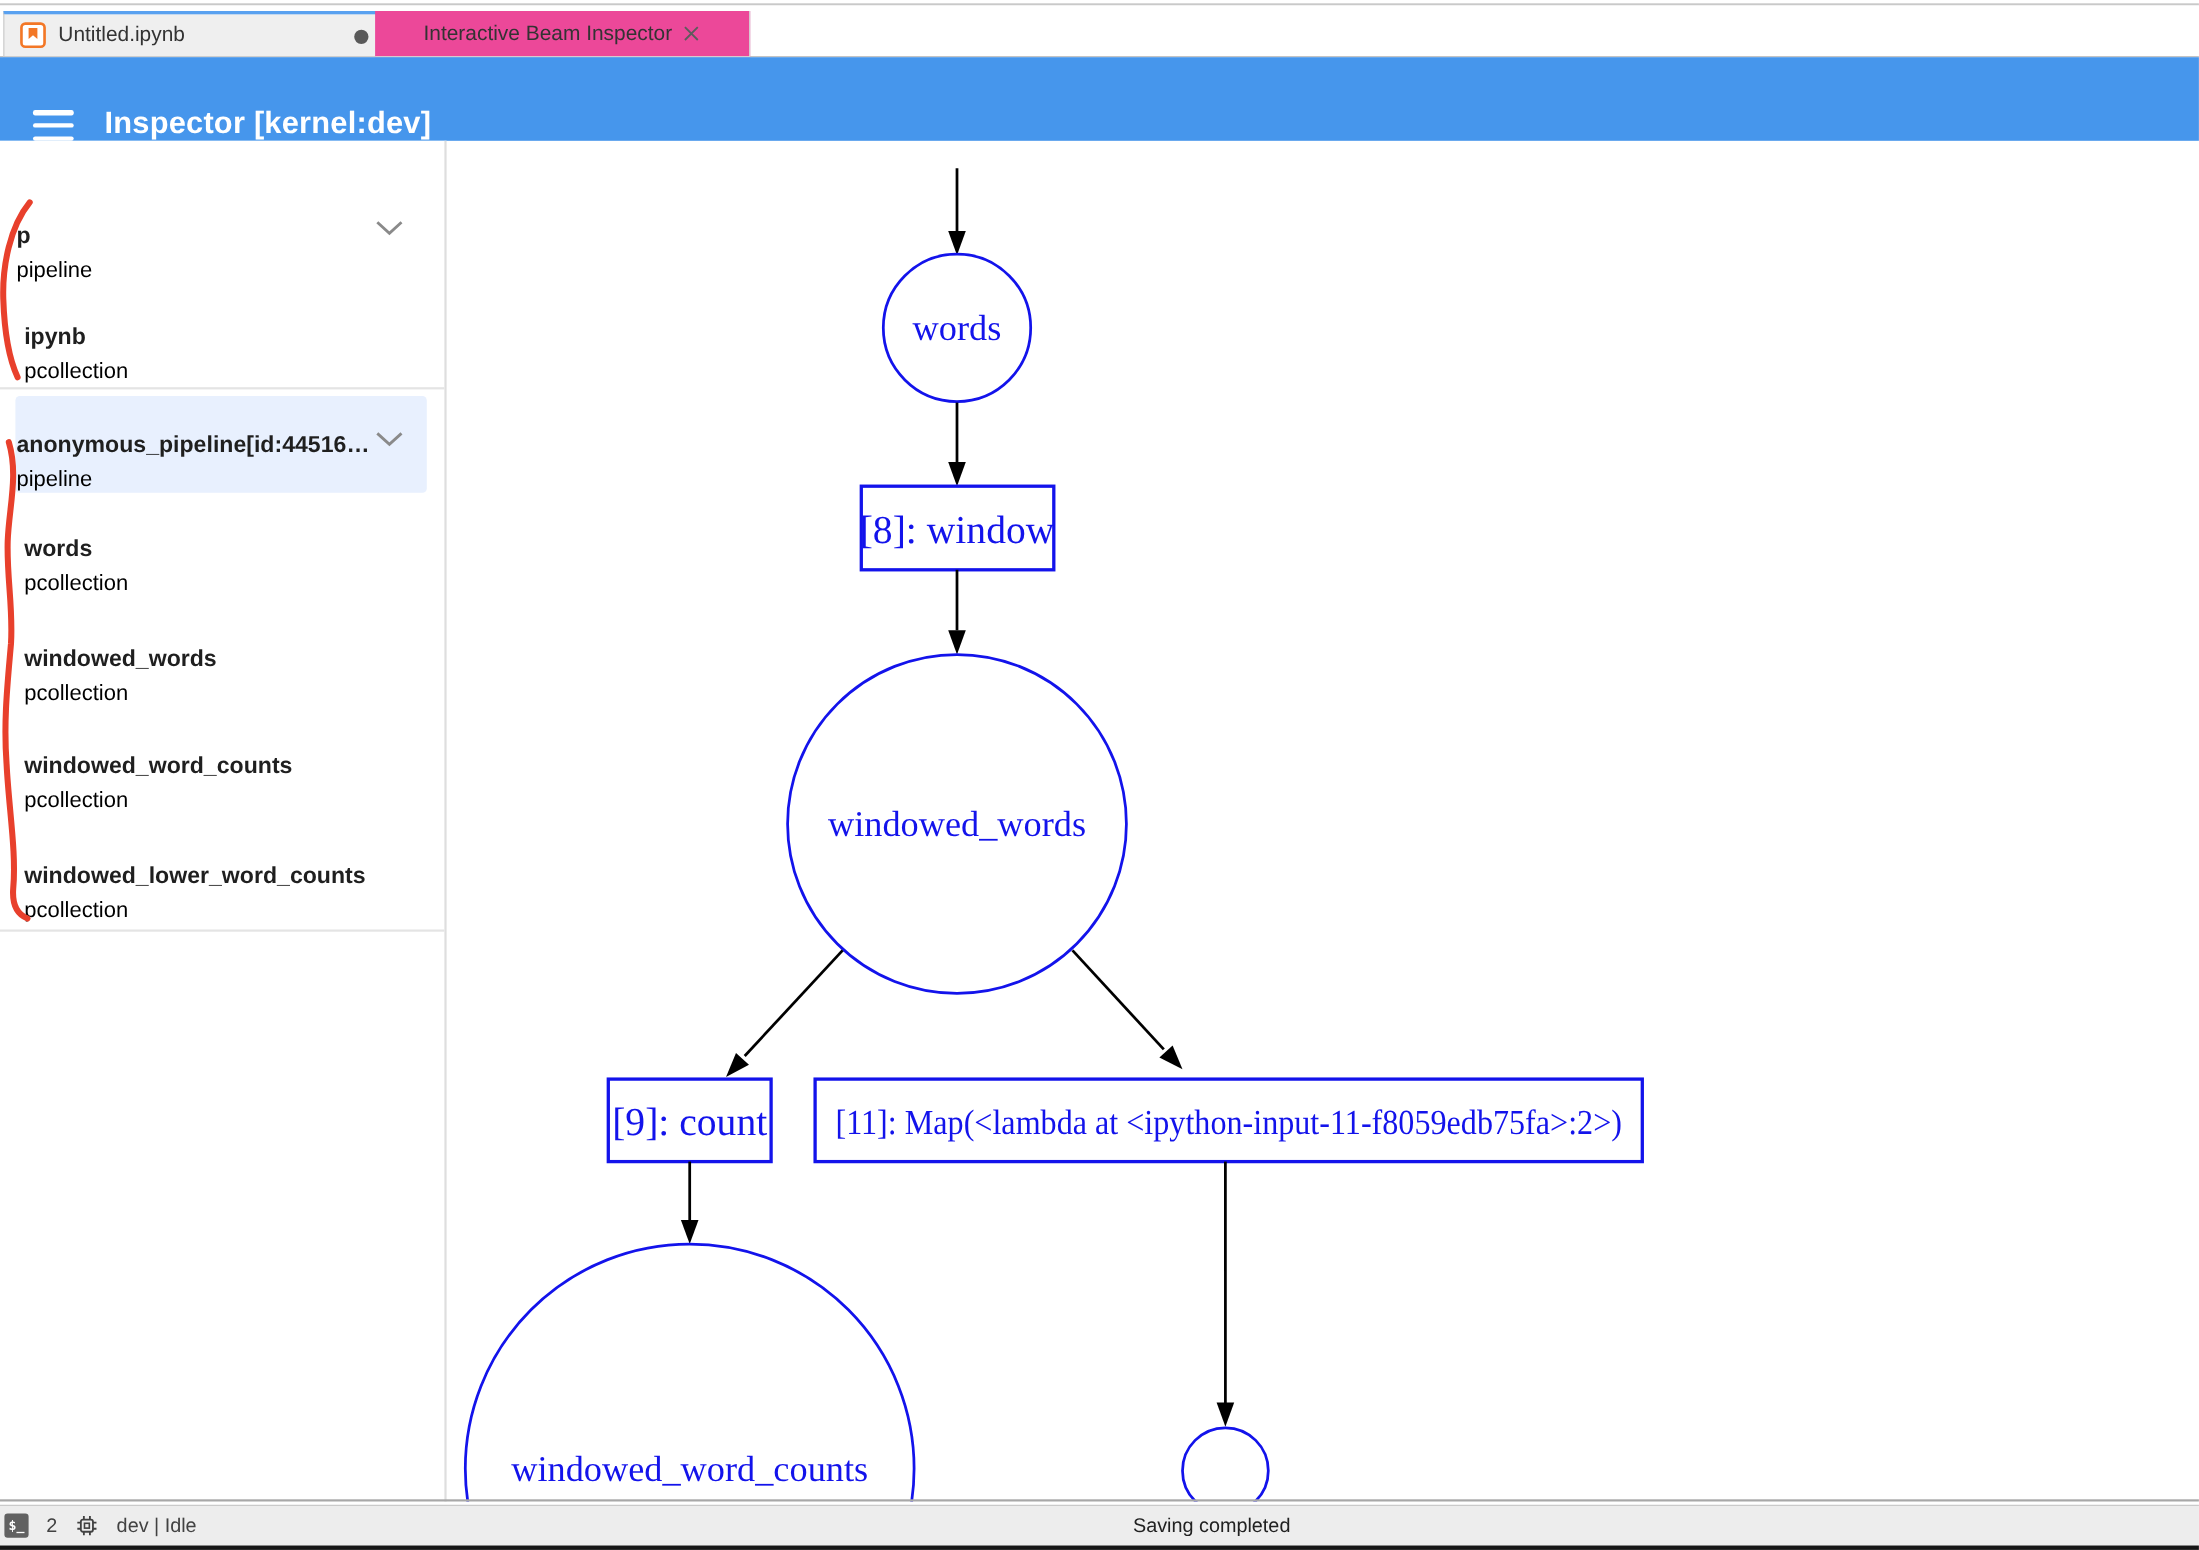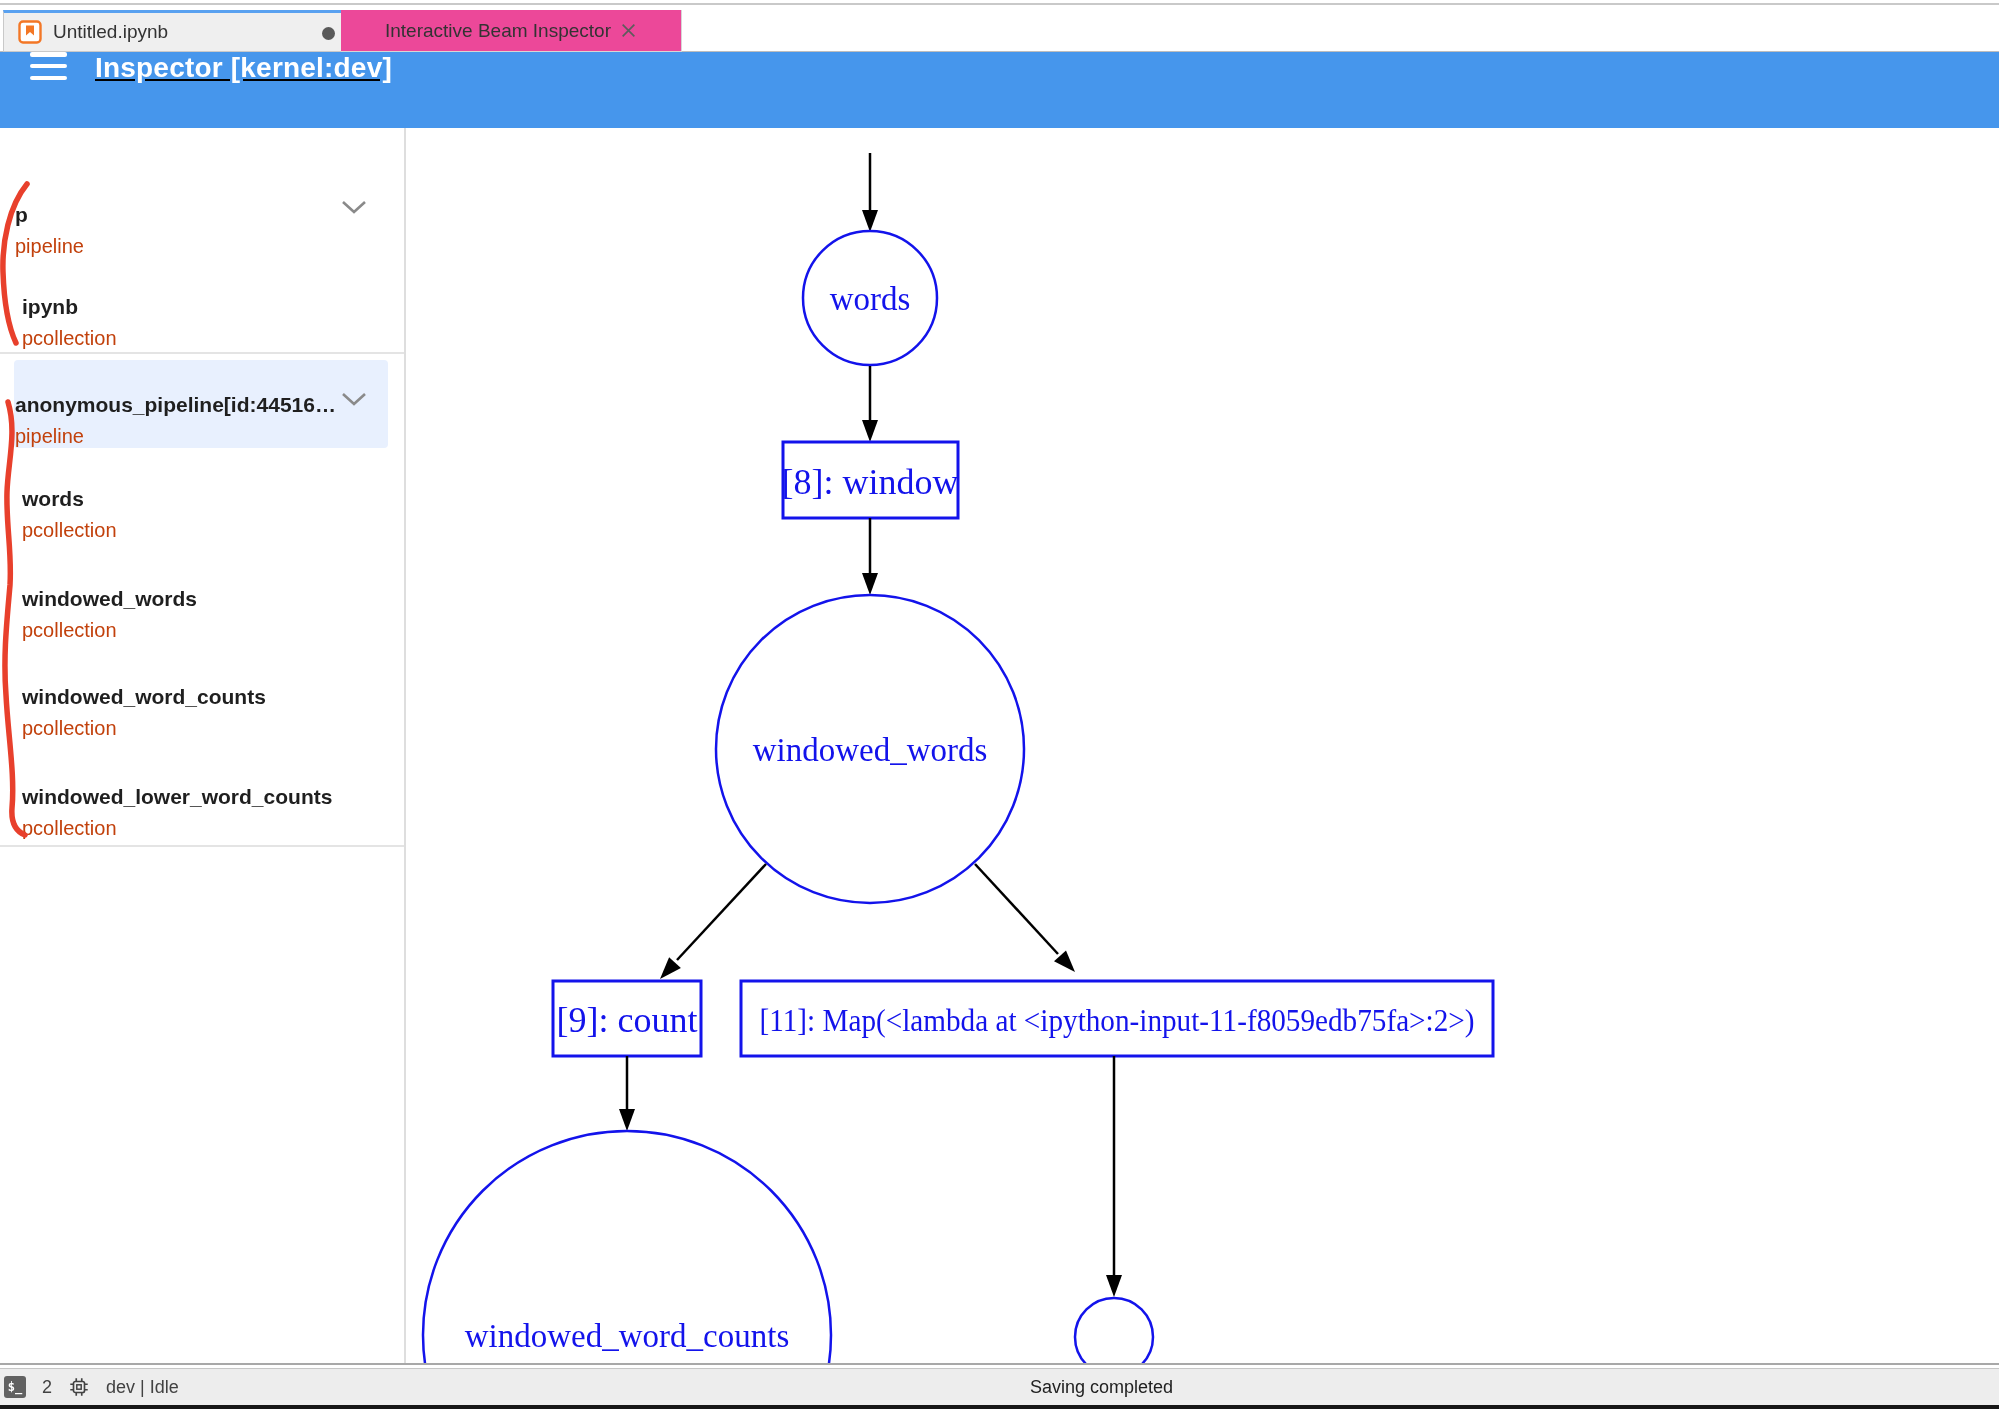--- a/index.html
+++ b/index.html
@@ -17,32 +17,32 @@
                 border-top:3px solid #59a1f0;padding-left:14px;}
   .tab-inspector{left:341px;width:341px;background:#ec4899;border:1px solid #d6d6d6;border-top:none;
                  border-left:none;justify-content:center;}
   .tab-label{font-size:19px;color:#333;white-space:nowrap;}
   .nb-icon{width:24px;height:24px;margin-right:11px;flex:0 0 auto;}
   .dirty-dot{position:absolute;right:22px;top:14px;width:13px;height:13px;border-radius:50%;background:#595959;}
   .close-x{margin-left:9px;width:17px;height:17px;flex:0 0 auto;}
 
   
   .appbar{position:absolute;left:0;top:52px;width:100%;height:76px;background:#4696ec;
-          display:flex;align-items:flex-start;text-decoration:underline;}
+          display:flex;align-items:flex-end;}
   .hamburger{margin-left:30px;width:37px;height:28px;display:flex;flex-direction:column;
              justify-content:space-between;cursor:pointer;}
   .hamburger span{display:block;height:4.5px;background:#fff;border-radius:2px;}
   .appbar-title{margin-left:28px;color:#fff;font-size:28px;font-weight:bold;letter-spacing:0.2px;}
 
   
   .sidebar{position:absolute;left:0;top:128px;width:406px;height:1237px;background:#fff;
            border-right:2px solid #dedede;box-sizing:border-box;}
   .sb-item{position:absolute;left:0;width:100%;}
   .iname{font-size:21px;font-weight:bold;color:#1f1f1f;line-height:24px;margin-bottom:8px;white-space:nowrap;}
-  .itype{font-size:20px;color:#c2410c;line-height:22px;}
+  .itype{font-size:20px;color:#000000;line-height:22px;}
   .ind0{padding-left:15px;}
   .ind1{padding-left:22px;}
   .divider{position:absolute;left:0;width:100%;height:0;border-top:2px solid #e4e4e4;}
   .sel-bg{position:absolute;left:14px;right:16px;height:88px;background:#e8f0fe;border-radius:4px;}
   .chev{position:absolute;left:340px;width:28px;height:18px;}
 
   
   .graph{position:absolute;left:406px;top:128px;}
   .gtext{font-family:"Liberation Serif","DejaVu Serif",serif;fill:#1313eb;}
 

